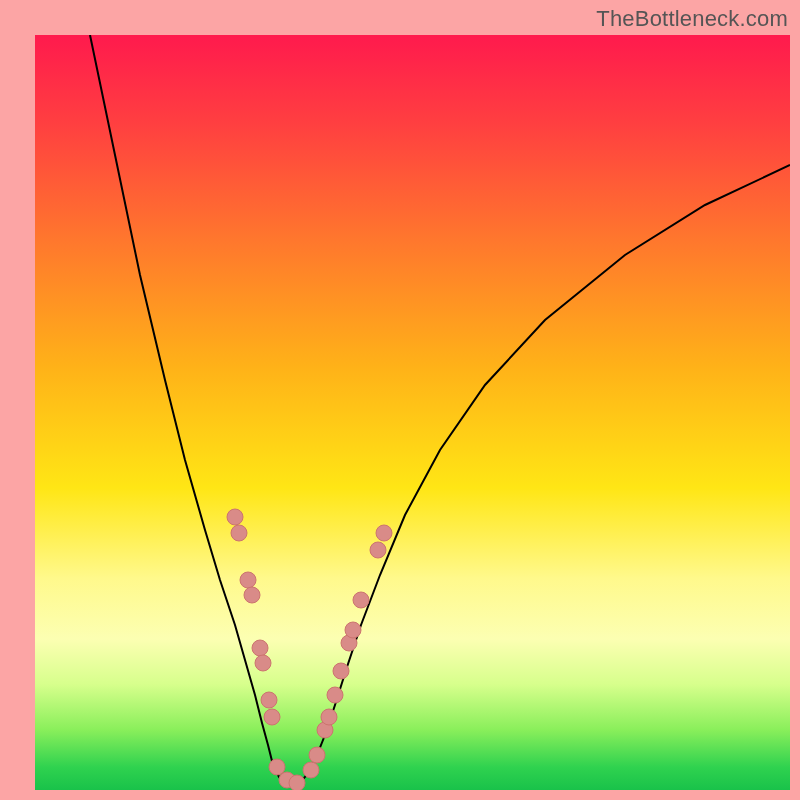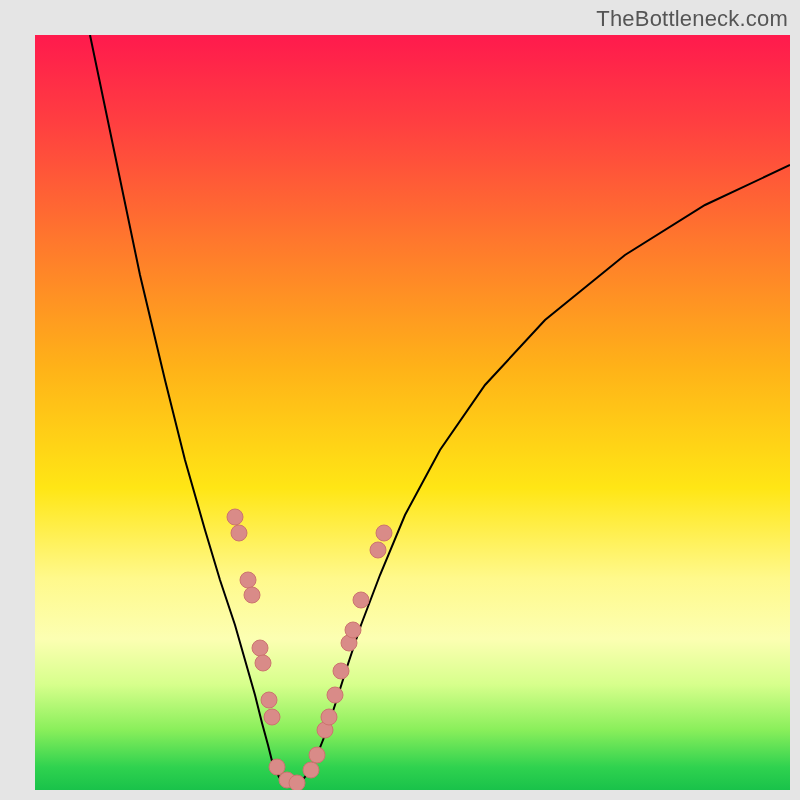--- a/index.html
+++ b/index.html
@@ -7,21 +7,21 @@
     padding: 0;
     width: 800px;
     height: 800px;
     background: #000;
     overflow: hidden;
     font-family: Arial, Helvetica, sans-serif;
   }
   .frame {
     position: absolute;
     inset: 0;
-    background: #e5e5e5;
+    background: #fca5a5;
   }
   .plot-area {
     position: absolute;
     left: 35px;
     top: 35px;
     width: 755px;
     height: 755px;
     overflow: hidden;
   }
   .gradient-bg {

